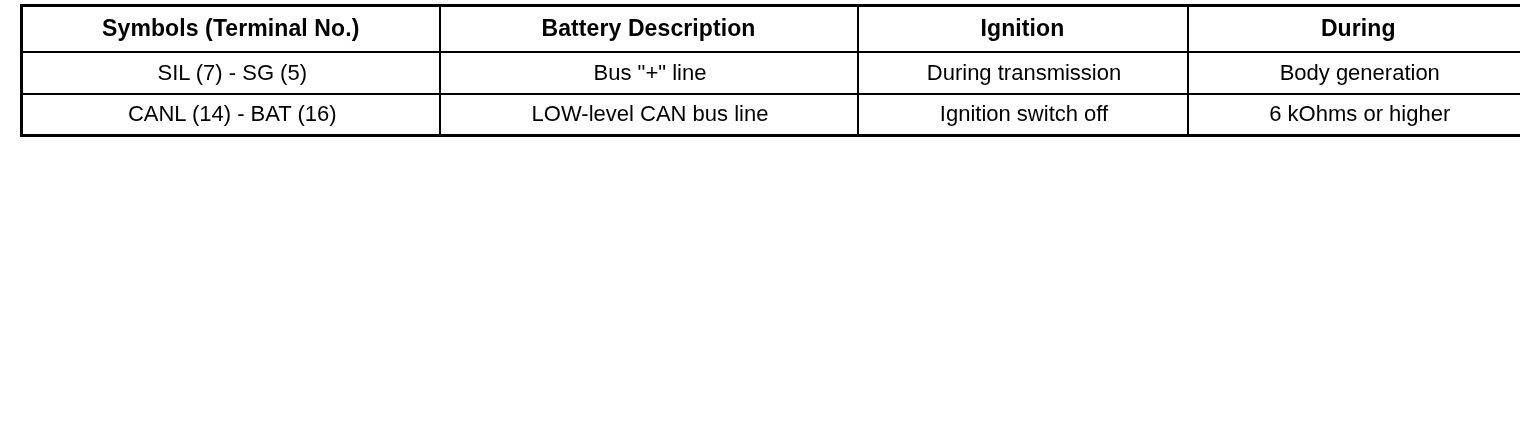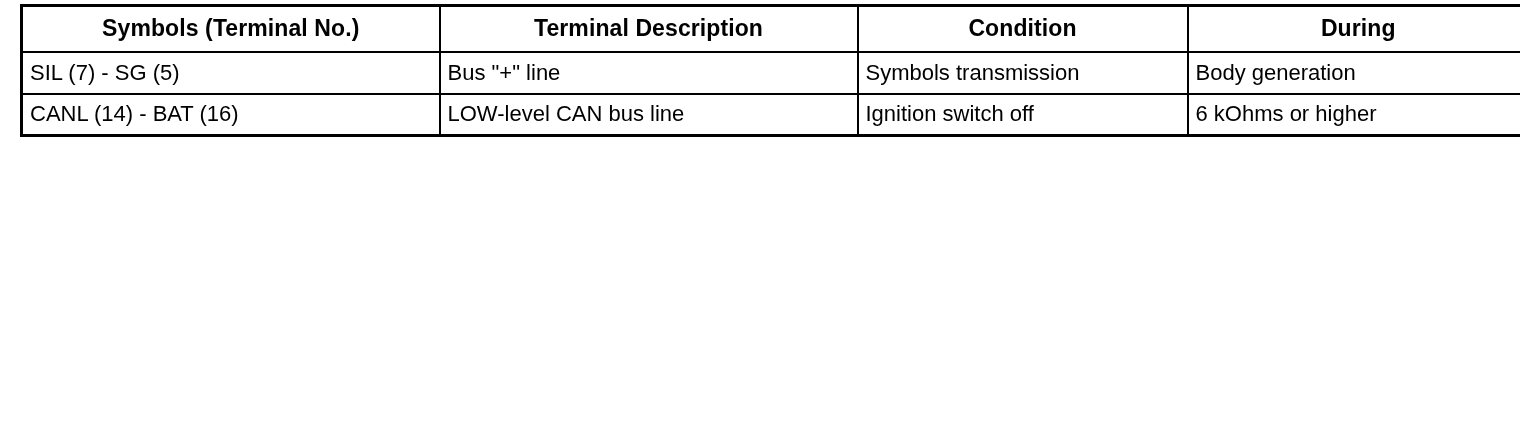--- a/index.html
+++ b/index.html
@@ -42,21 +42,21 @@
     font-size: 23px;
     font-weight: bold;
     text-align: center;
     padding: 0 6px;
     letter-spacing: 0.1px;
   }
   table.spec-table tbody td {
     height: 42px;
     font-size: 22px;
     font-weight: normal;
-    text-align: left;
+    text-align: center;
     padding: 0 4px 0 7px;
     white-space: nowrap;
   }
   
   table.spec-table {
     border: 3px solid #000000;
   }
 </style>
 </head>
 <body>
@@ -65,30 +65,30 @@
   <table class="spec-table">
     <colgroup>
       <col class="c1">
       <col class="c2">
       <col class="c3">
       <col class="c4">
     </colgroup>
     <thead>
       <tr>
         <th>Symbols (Terminal No.)</th>
-        <th>Terminal Description</th>
-        <th>Condition</th>
+        <th>Battery Description</th>
+        <th>Ignition</th>
         <th>During</th>
       </tr>
     </thead>
     <tbody>
       <tr>
         <td>SIL (7) - SG (5)</td>
         <td>Bus "+" line</td>
-        <td>Symbols transmission</td>
+        <td>During transmission</td>
         <td>Body generation</td>
       </tr>
       <tr>
         <td>CANL (14) - BAT (16)</td>
         <td>LOW-level CAN bus line</td>
         <td>Ignition switch off</td>
         <td>6 kOhms or higher</td>
       </tr>
     </tbody>
   </table>

